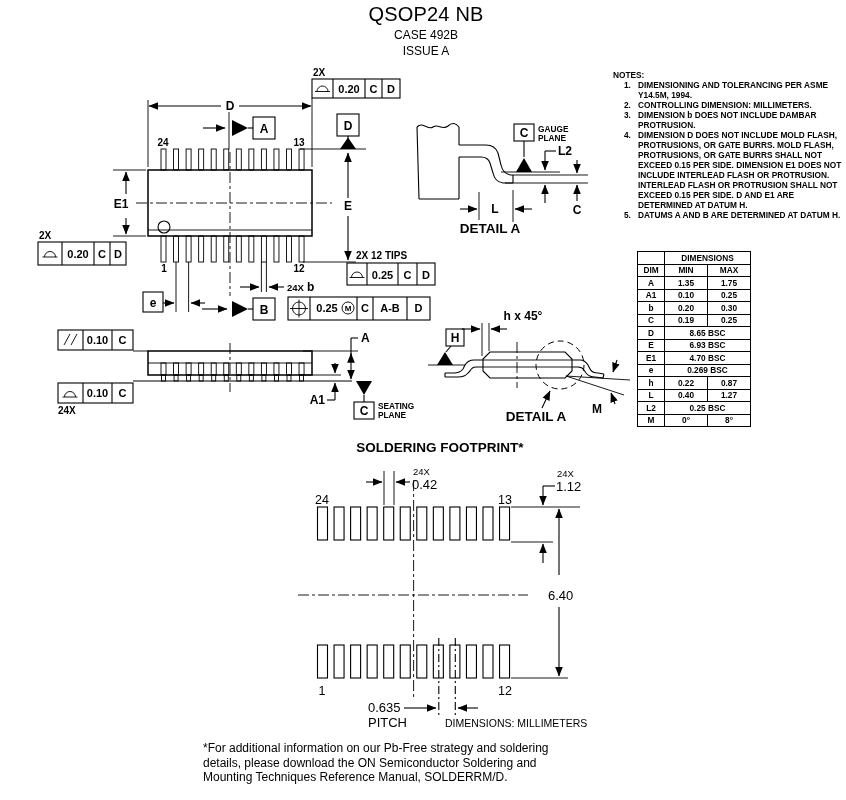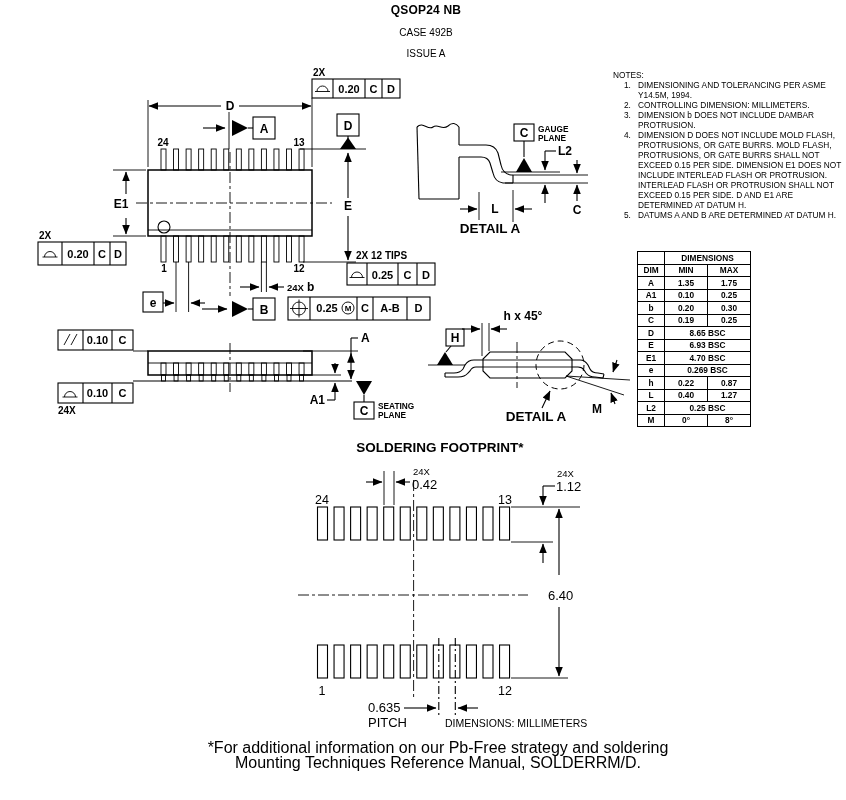--- a/index.html
+++ b/index.html
@@ -1,29 +1,29 @@
 <!DOCTYPE html>
 <html><head>
 <meta charset="utf-8">
 <style>
   html,body{margin:0;padding:0;background:#fff}
   .sheet{position:relative;width:846px;height:800px;background:#fff;
          font-family:"Liberation Sans",sans-serif;color:#000;overflow:hidden}
   .hdr{position:absolute;left:206px;top:3px;width:440px;text-align:center}
-  .hdr .t1{font-size:12px;font-weight:bold;letter-spacing:.2px}
-  .hdr .t2{font-size:10px;margin-top:10px}
+  .hdr .t1{font-size:20px;font-weight:normal;letter-spacing:.2px}
+  .hdr .t2{font-size:12px;margin-top:2px}
   .notes{position:absolute;left:613px;top:70px;width:232px;
-         font-size:8.3px;font-weight:normal;line-height:10px}
+         font-size:8.3px;font-weight:bold;line-height:10px}
   .note-item{position:relative;padding-left:25px;margin:0}
   .note-num{position:absolute;left:11px}
   .dimtbl{position:absolute;left:637px;top:251px;border-collapse:collapse}
   .dimtbl td{border:1px solid #000;font-size:8.3px;font-weight:bold;
              text-align:center;padding:0 1px;height:11.5px;line-height:1}
-  .ftr{position:absolute;left:203px;top:741px;width:470px;text-align:center;
-       font-size:16px;line-height:14.6px}
+  .ftr{position:absolute;left:203px;top:741px;width:470px;text-align:left;
+       font-size:12px;line-height:14.6px}
   svg{position:absolute;left:0;top:0}
   .ln{stroke:#000;stroke-width:1.1;fill:none}
   .ln2{stroke:#000;stroke-width:1.5;fill:none}
   .thin{stroke:#000;stroke-width:0.9;fill:none}
   .cl{stroke:#000;stroke-width:0.9;fill:none;stroke-dasharray:11 3 3 3}
   .dc{stroke:#000;stroke-width:1;fill:none;stroke-dasharray:6 4}
   .fil{fill:#000;stroke:none}
   text{fill:#000}
   .tb8{font:bold 8.3px "Liberation Sans",sans-serif}
   .tb10{font:bold 10px "Liberation Sans",sans-serif}
@@ -540,16 +540,17 @@
     <tr>
           <td>M</td>
           <td>0°</td>
           <td>8°</td>
         </tr>
   </tbody>
     </table>
 
   <div class="ftr">
     <div>*For additional information on our Pb-Free strategy and soldering</div>
+    <div>details, please download the ON Semiconductor Soldering and</div>
     <div>Mounting Techniques Reference Manual, SOLDERRM/D.</div>
   </div>
 
 </div>
 
 </body></html>

